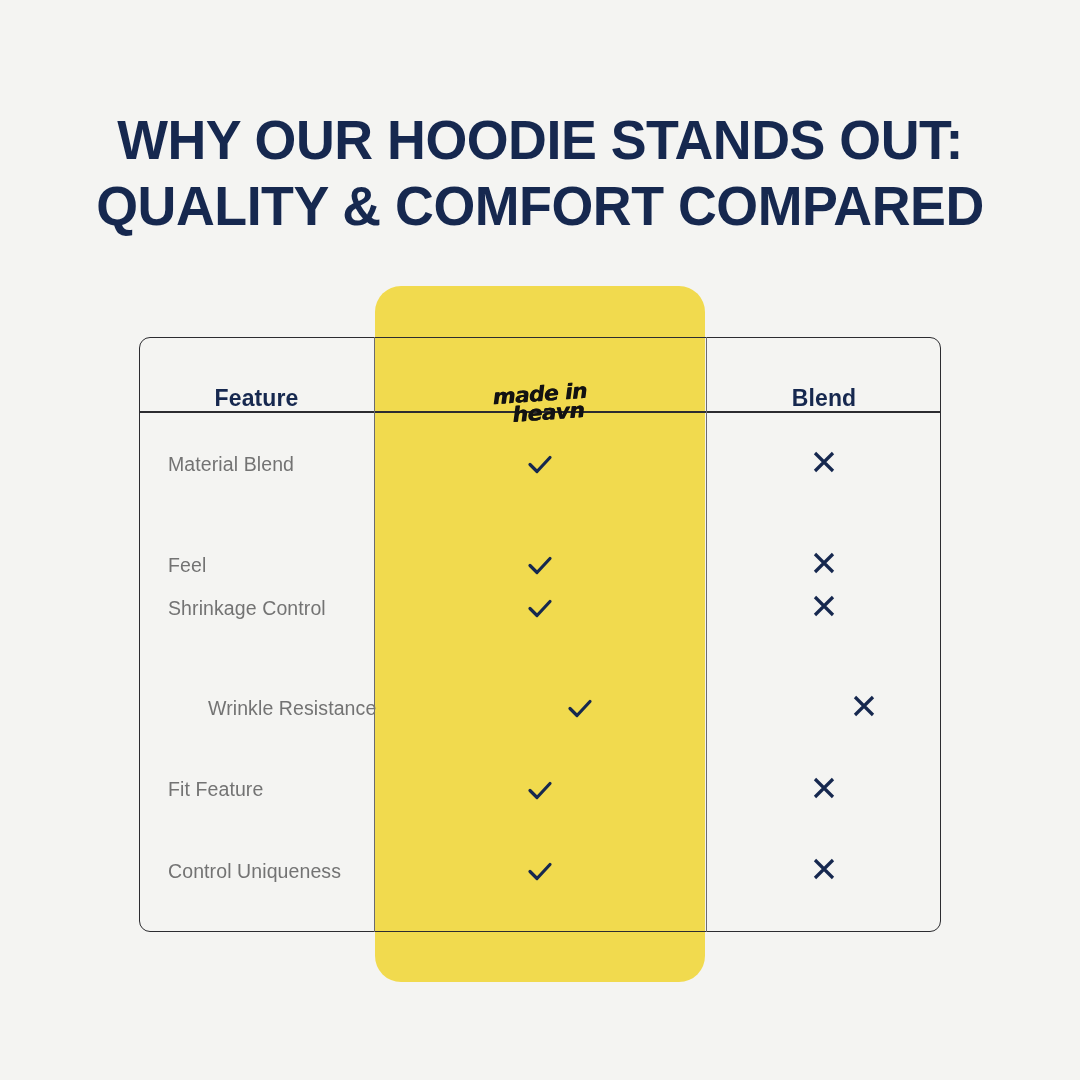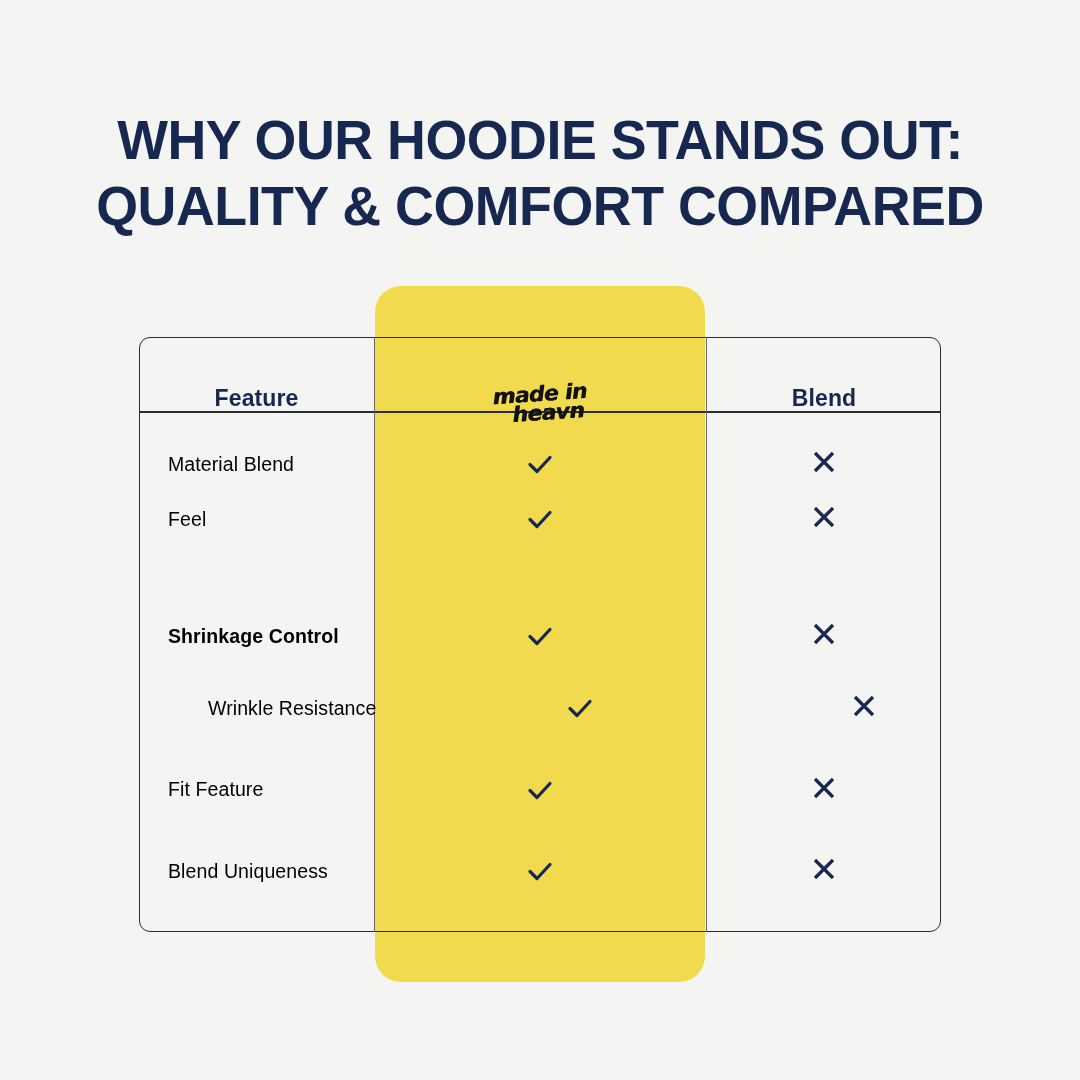--- a/index.html
+++ b/index.html
@@ -133,21 +133,21 @@
     height: 40px;
     z-index: 4;
   }
   .cell-feature {
     position: absolute;
     left: 29px;
     top: 0;
     height: 40px;
     display: flex;
     align-items: center;
-    color: #000000;
+    color: #737373;
     font-size: 19.5px;
     letter-spacing: 0.1px;
     white-space: nowrap;
   }
   .cell-mark {
     position: absolute;
     top: 0;
     height: 40px;
     display: flex;
     align-items: center;
@@ -198,34 +198,34 @@
           <svg class="check-icon" width="34" height="34" viewBox="0 0 34 34" aria-hidden="true">
             <path d="M7 17.5 L14 24.5 L27 10.5" fill="none" stroke="#16284f" stroke-width="3.2" stroke-linecap="round" stroke-linejoin="round"></path>
           </svg>
         </div>
         <div class="cell-mark cell-other" data-interactable="false">
           <svg class="cross-icon" width="30" height="30" viewBox="0 0 30 30" aria-hidden="true">
             <path d="M6 6 L24 24 M24 6 L6 24" fill="none" stroke="#16284f" stroke-width="3.2" stroke-linecap="butt"></path>
           </svg>
         </div>
       </div>
-      <div class="row" data-interactable="false" style="top: 499px; text-align: right;">
+      <div class="row" data-interactable="false" style="top: 545px; text-align: right;">
         <div class="cell-feature" data-interactable="false">Feel</div>
         <div class="cell-mark cell-brand" data-interactable="false">
           <svg class="check-icon" width="34" height="34" viewBox="0 0 34 34" aria-hidden="true">
             <path d="M7 17.5 L14 24.5 L27 10.5" fill="none" stroke="#16284f" stroke-width="3.2" stroke-linecap="round" stroke-linejoin="round"></path>
           </svg>
         </div>
         <div class="cell-mark cell-other" data-interactable="false">
           <svg class="cross-icon" width="30" height="30" viewBox="0 0 30 30" aria-hidden="true">
             <path d="M6 6 L24 24 M24 6 L6 24" fill="none" stroke="#16284f" stroke-width="3.2" stroke-linecap="butt"></path>
           </svg>
         </div>
       </div>
-      <div class="row" data-interactable="false" style="top: 616px; font-weight: bold;">
+      <div class="row" data-interactable="false" style="top: 588px;">
         <div class="cell-feature" data-interactable="false">Shrinkage Control</div>
         <div class="cell-mark cell-brand" data-interactable="false">
           <svg class="check-icon" width="34" height="34" viewBox="0 0 34 34" aria-hidden="true">
             <path d="M7 17.5 L14 24.5 L27 10.5" fill="none" stroke="#16284f" stroke-width="3.2" stroke-linecap="round" stroke-linejoin="round"></path>
           </svg>
         </div>
         <div class="cell-mark cell-other" data-interactable="false">
           <svg class="cross-icon" width="30" height="30" viewBox="0 0 30 30" aria-hidden="true">
             <path d="M6 6 L24 24 M24 6 L6 24" fill="none" stroke="#16284f" stroke-width="3.2" stroke-linecap="butt"></path>
           </svg>
@@ -251,21 +251,21 @@
             <path d="M7 17.5 L14 24.5 L27 10.5" fill="none" stroke="#16284f" stroke-width="3.2" stroke-linecap="round" stroke-linejoin="round"></path>
           </svg>
         </div>
         <div class="cell-mark cell-other" data-interactable="false">
           <svg class="cross-icon" width="30" height="30" viewBox="0 0 30 30" aria-hidden="true">
             <path d="M6 6 L24 24 M24 6 L6 24" fill="none" stroke="#16284f" stroke-width="3.2" stroke-linecap="butt"></path>
           </svg>
         </div>
       </div>
       <div class="row" data-interactable="false" style="top: 851px;">
-        <div class="cell-feature" data-interactable="false">Blend Uniqueness</div>
+        <div class="cell-feature" data-interactable="false">Control Uniqueness</div>
         <div class="cell-mark cell-brand" data-interactable="false">
           <svg class="check-icon" width="34" height="34" viewBox="0 0 34 34" aria-hidden="true">
             <path d="M7 17.5 L14 24.5 L27 10.5" fill="none" stroke="#16284f" stroke-width="3.2" stroke-linecap="round" stroke-linejoin="round"></path>
           </svg>
         </div>
         <div class="cell-mark cell-other" data-interactable="false">
           <svg class="cross-icon" width="30" height="30" viewBox="0 0 30 30" aria-hidden="true">
             <path d="M6 6 L24 24 M24 6 L6 24" fill="none" stroke="#16284f" stroke-width="3.2" stroke-linecap="butt"></path>
           </svg>
         </div>

